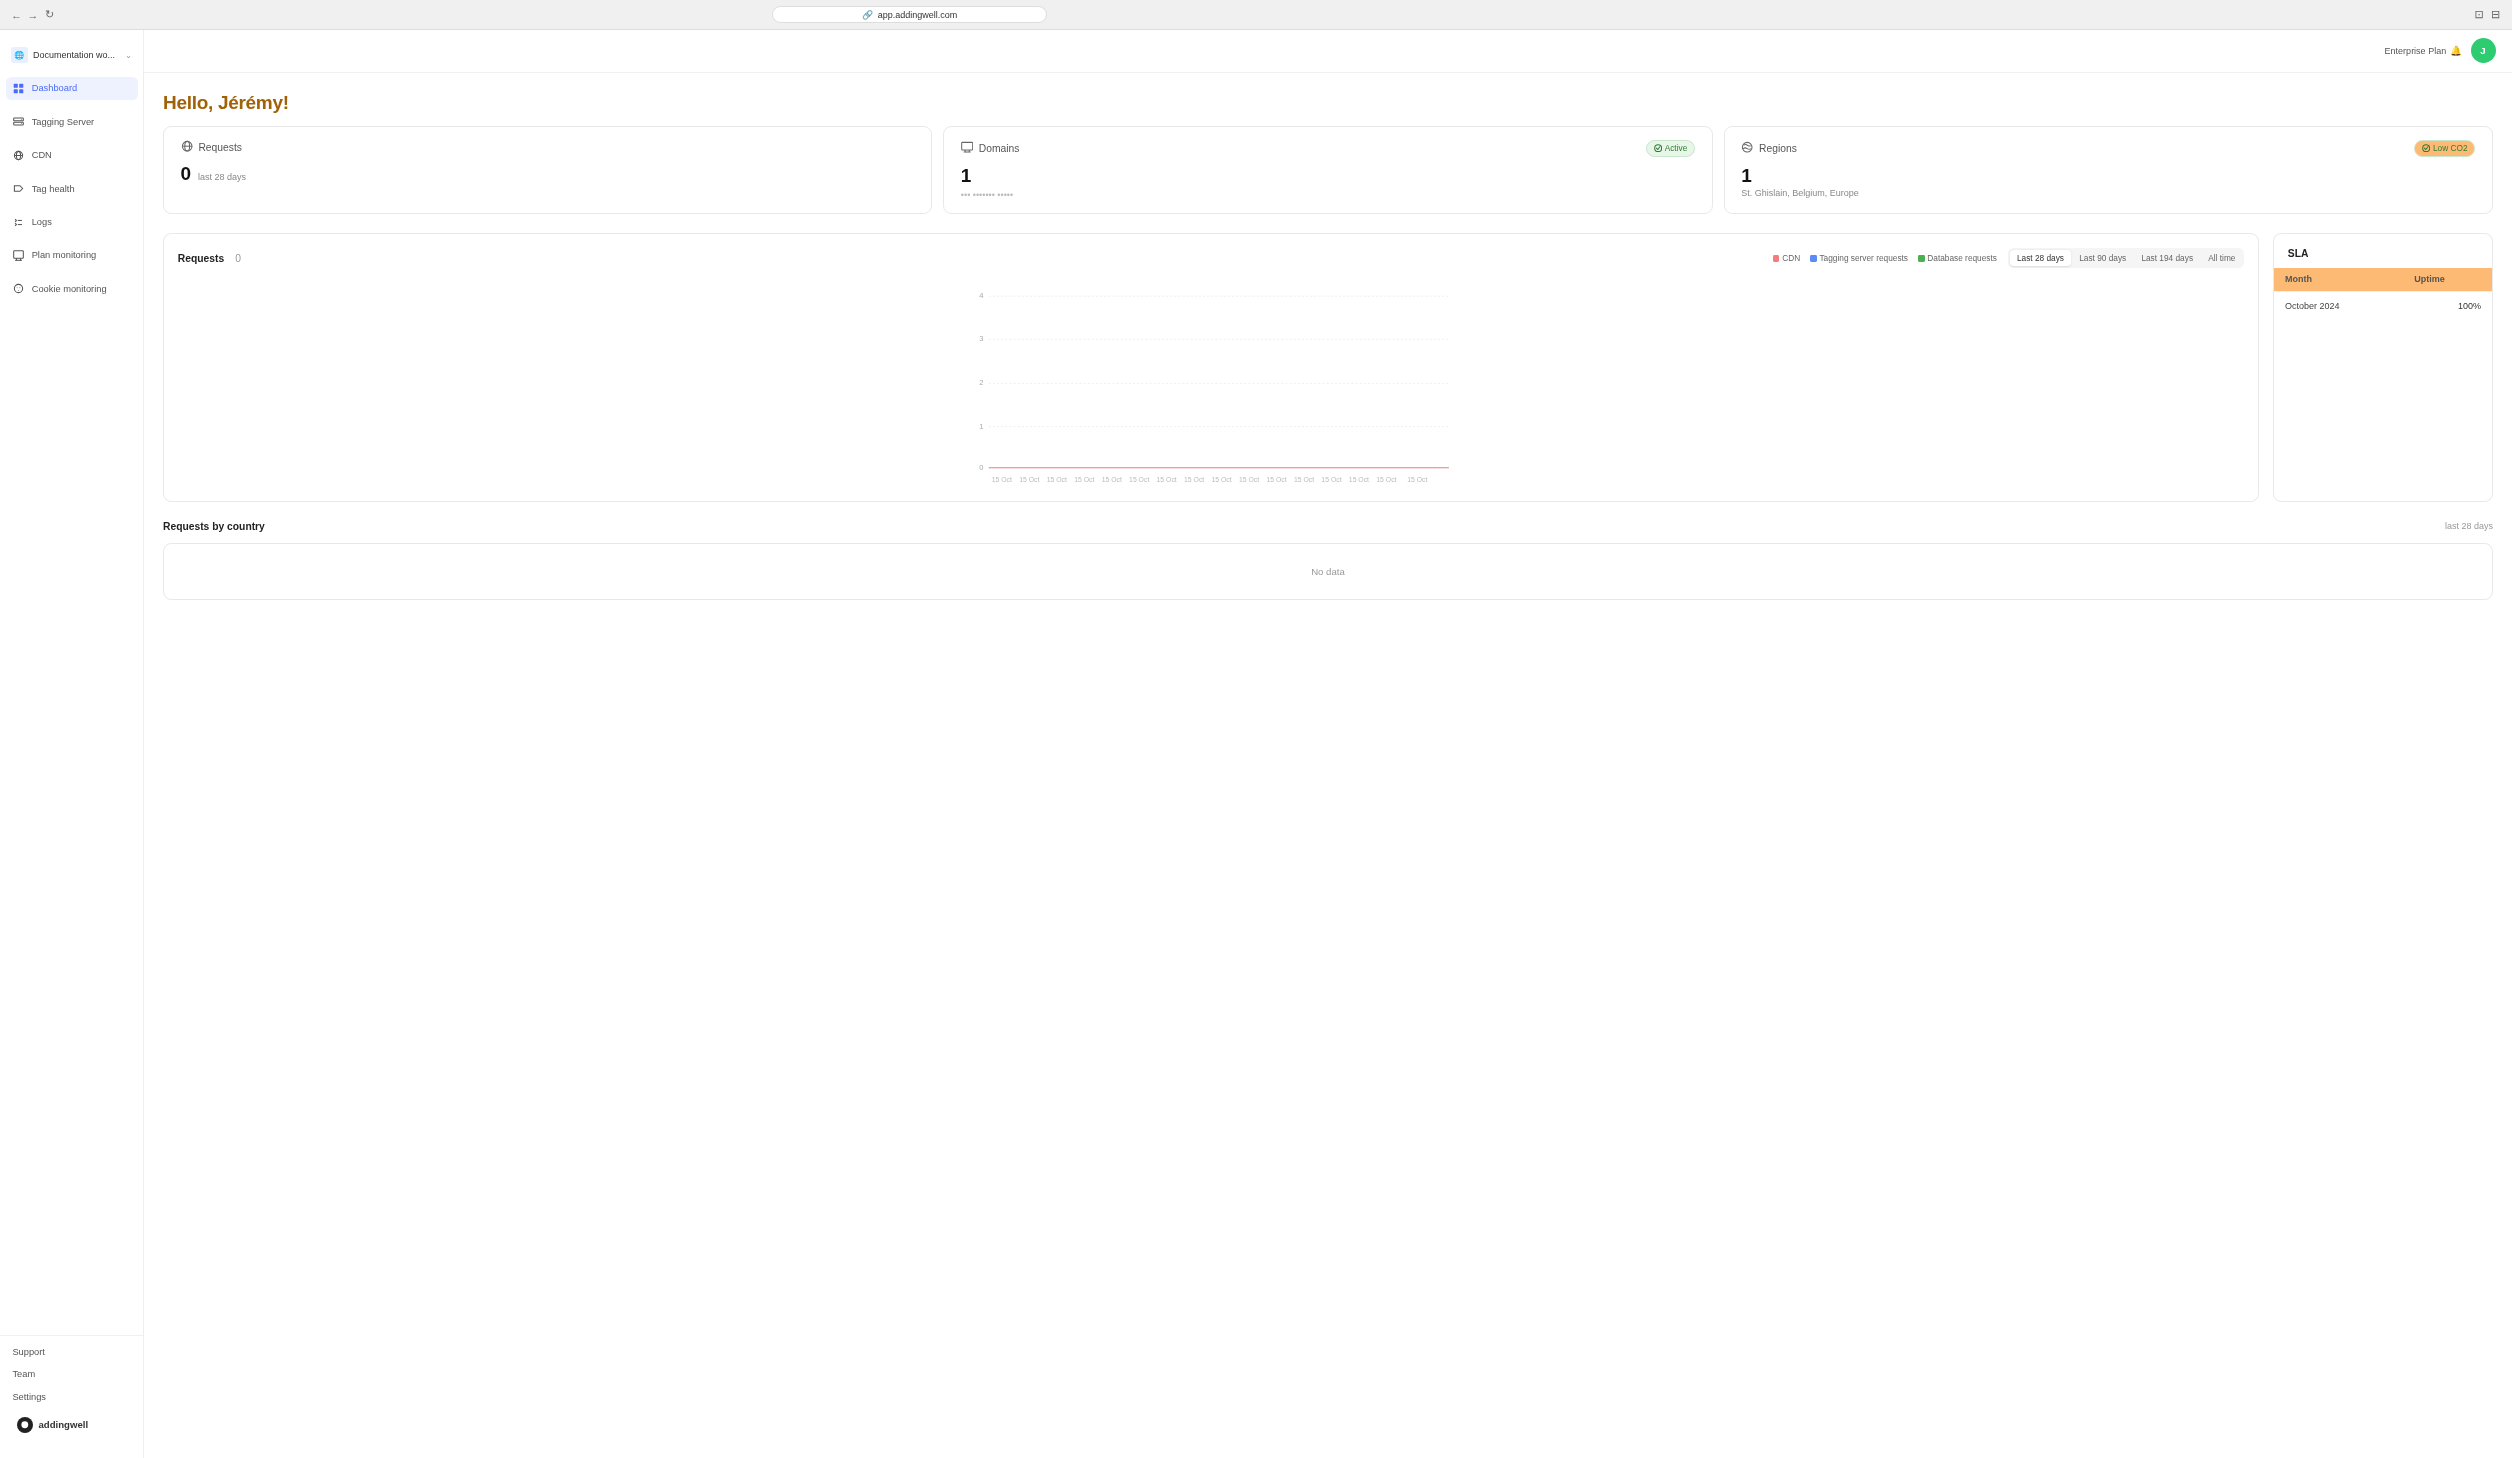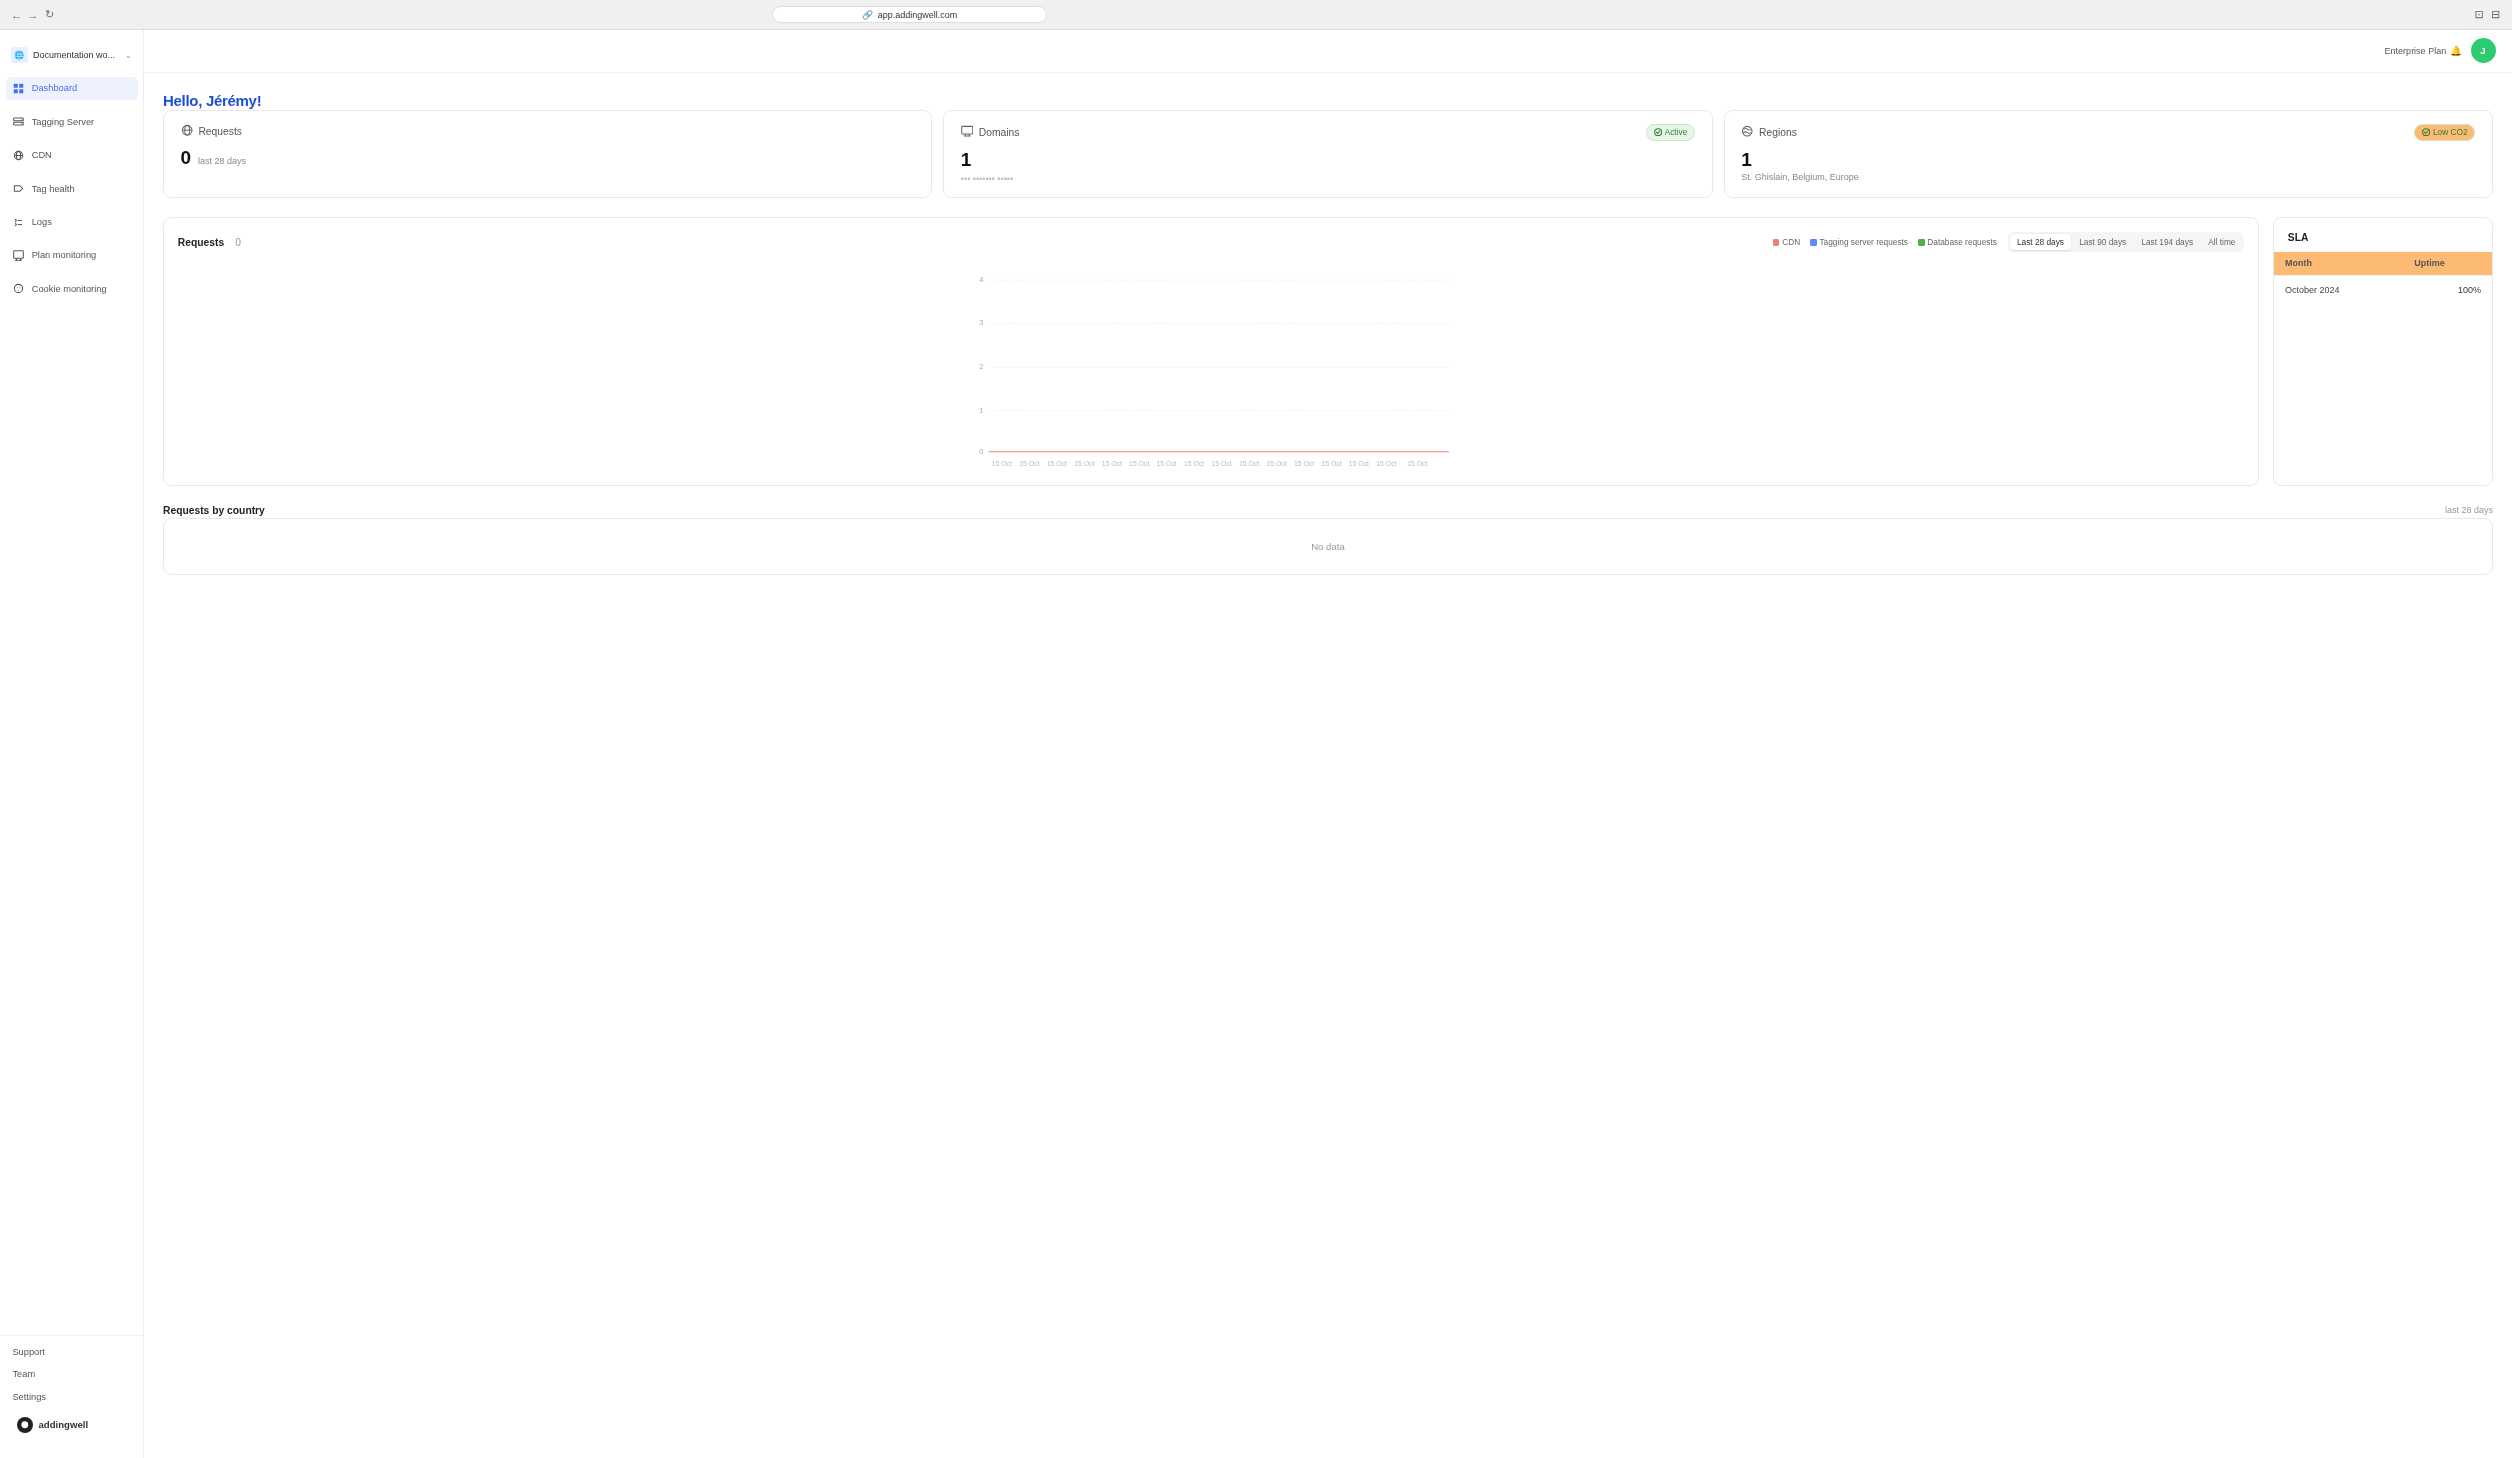--- a/index.html
+++ b/index.html
@@ -128,24 +128,24 @@
       border-radius: 50%;
       display: flex; align-items: center; justify-content: center;
       color: white; font-weight: 600; font-size: 9.6px;
       cursor: pointer;
     }
 
     
     .dashboard-body { padding: 19px 19px; }
 
     .page-title {
-      font-size: 15px;
+      font-size: 19px;
       font-weight: 700;
-      color: #1d4ed8;
-      margin-bottom: 1px;
+      color: #a16207;
+      margin-bottom: 12px;
       letter-spacing: -0.3px;
     }
 
     
     .stats-row {
       display: grid;
       grid-template-columns: 1fr 1fr 1fr;
       gap: 11px;
       margin-bottom: 19px;
     }
@@ -250,21 +250,21 @@
       padding: 8.3px 11px;
       font-size: 9px; color: #444;
       border-top: 0.7px solid #f0f0f0;
       margin-top: 24px;
     }
     .sla-table td:last-child { text-align: right; color: #333; font-weight: 500; }
 
     
     .section-header {
       display: flex; align-items: center; justify-content: space-between;
-      margin-bottom: 2px;
+      margin-bottom: 11px;
     }
     .section-title { font-size: 10.3px; font-weight: 600; color: #222; }
     .section-sub { font-size: 9px; color: #999; }
 
     .country-card {
       border: 0.7px solid #e8e8e8;
       border-radius: 8.3px;
       padding: 22px;
       background: white;
       text-align: center;

